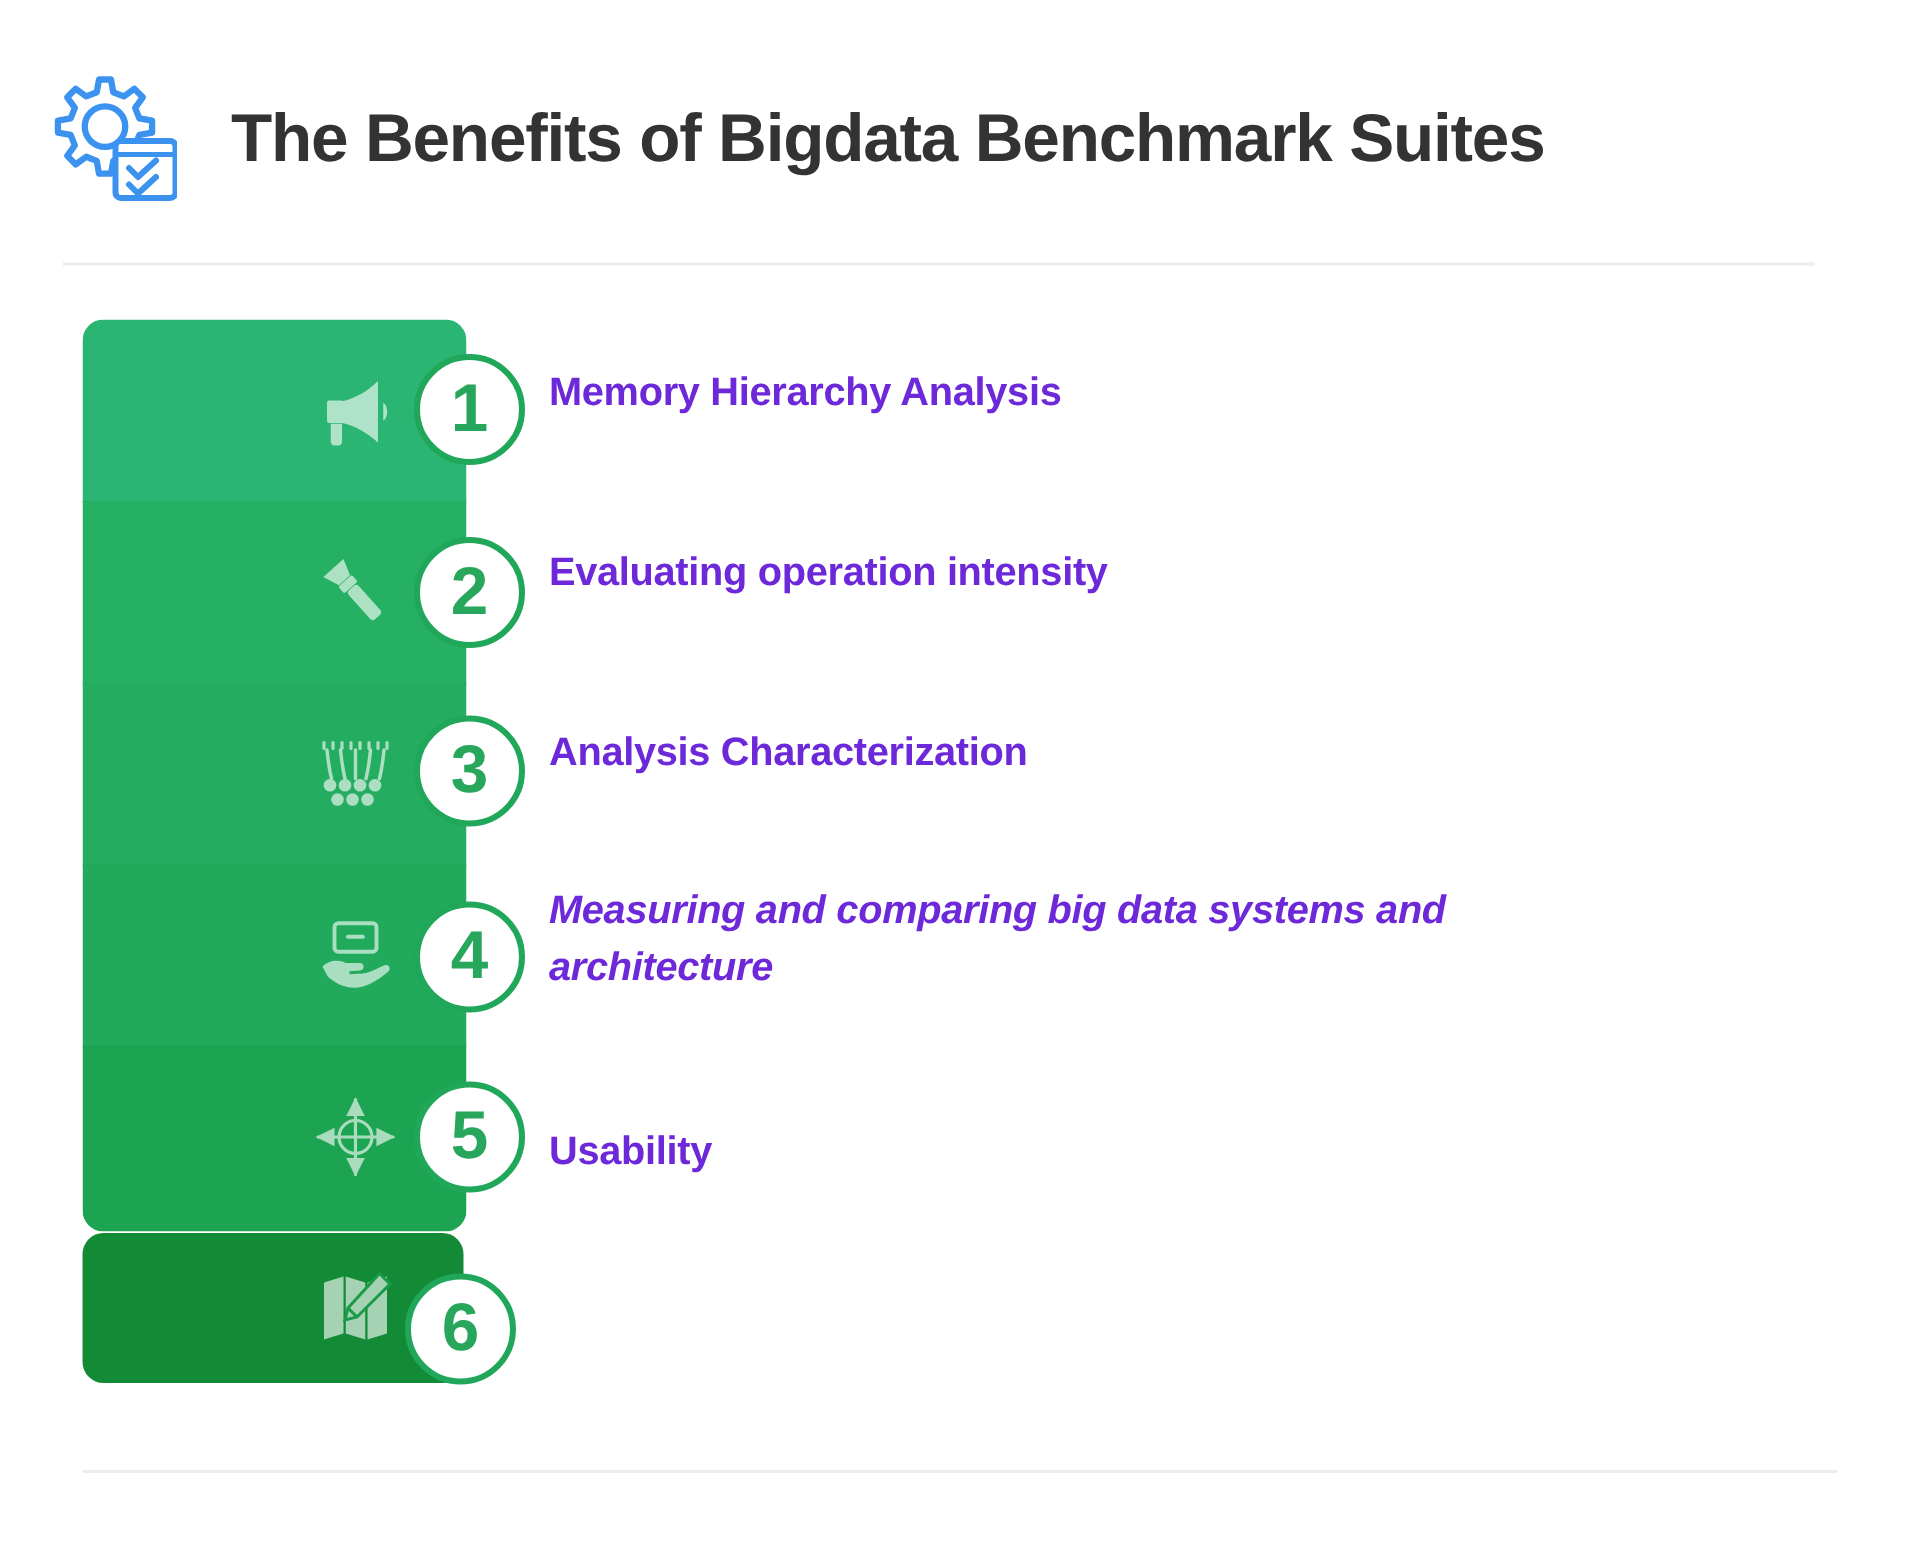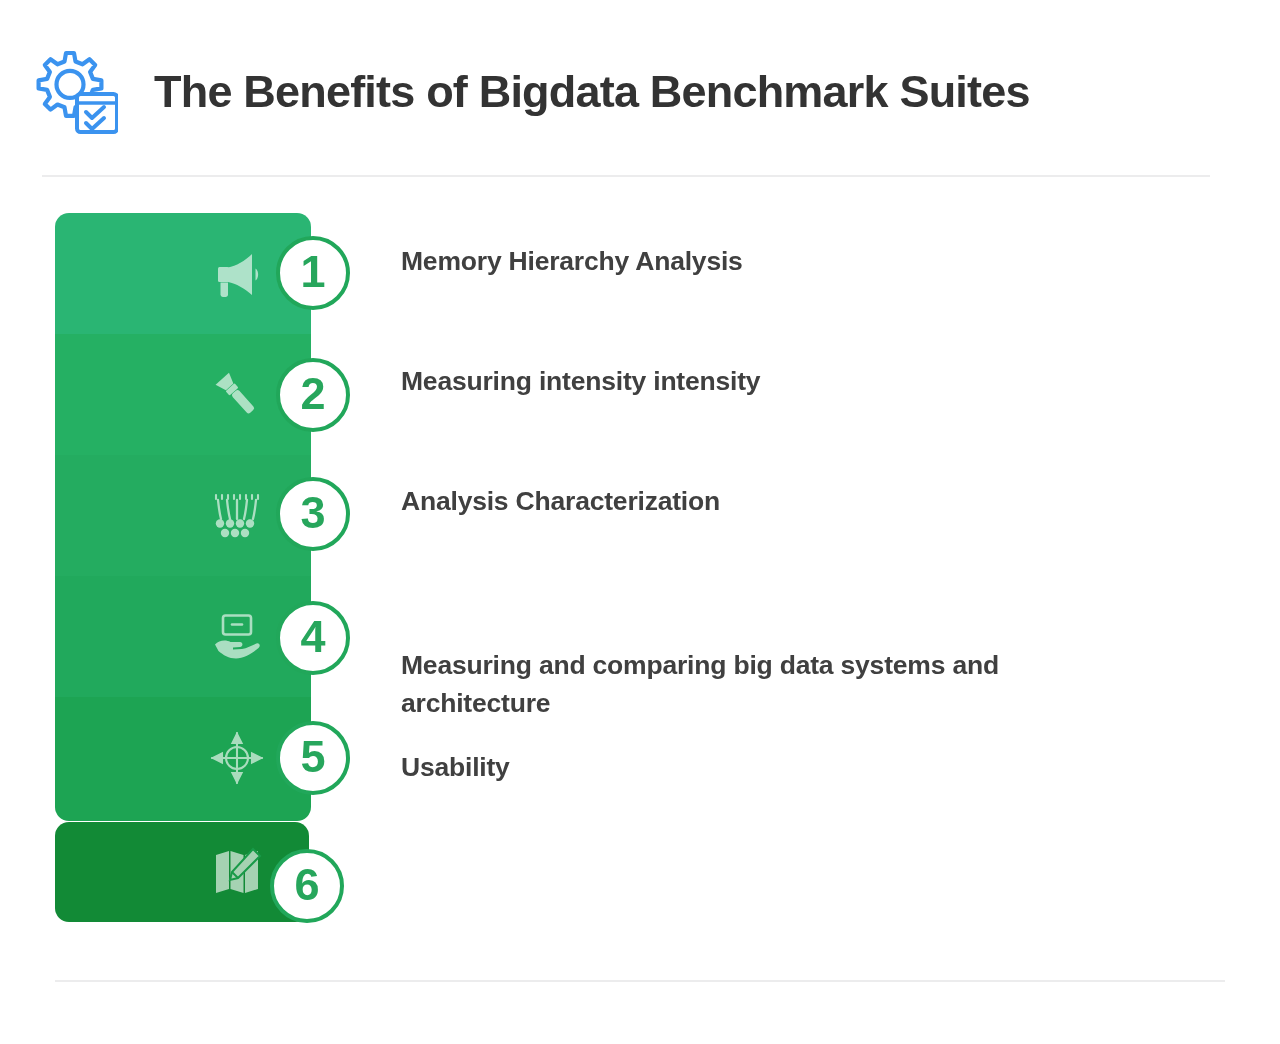--- a/index.html
+++ b/index.html
@@ -133,25 +133,24 @@
     line-height: 1;
     padding-bottom: 3px;
     z-index: 5;
   }
 
   
   .row-text {
     position: absolute;
     font-size: 26.5px;
     font-weight: 800;
-    color: #404040;
+    color: #6d28d9;
     line-height: 1.42;
     letter-spacing: -0.2px;
     white-space: pre-line;
-    margin-left: 35px;
   }
 </style>
 </head>
 <body>
 
 <div class="page">
 
   <div class="header">
 
     <div class="header-icon">
@@ -283,21 +282,21 @@
   </div>
 
   <div class="num-circle" style="left:276px; top:236px;">1</div>
   <div class="num-circle" style="left:276px; top:358px;">2</div>
   <div class="num-circle" style="left:276px; top:477px;">3</div>
   <div class="num-circle" style="left:276px; top:601px;">4</div>
   <div class="num-circle" style="left:276px; top:721px;">5</div>
   <div class="num-circle" style="left:270px; top:849px;">6</div>
 
   <div class="row-text" style="left:366px; top:243px;">Memory Hierarchy Analysis</div>
-  <div class="row-text" style="left:366px; top:363px;">Measuring intensity intensity</div>
+  <div class="row-text" style="left:366px; top:363px;">Evaluating operation intensity</div>
   <div class="row-text" style="left:366px; top:483px;">Analysis Characterization</div>
-  <div class="row-text" style="left:366px; top:647px;">Measuring and comparing big data systems and
+  <div class="row-text" style="left:366px; top:588px;font-style:italic;">Measuring and comparing big data systems and
 architecture</div>
   <div class="row-text" style="left:366px; top:749px;text-align:center;"> Usability</div>
 
   <div class="rule-bottom"></div>
 
 </div>
 
 </body></html>

